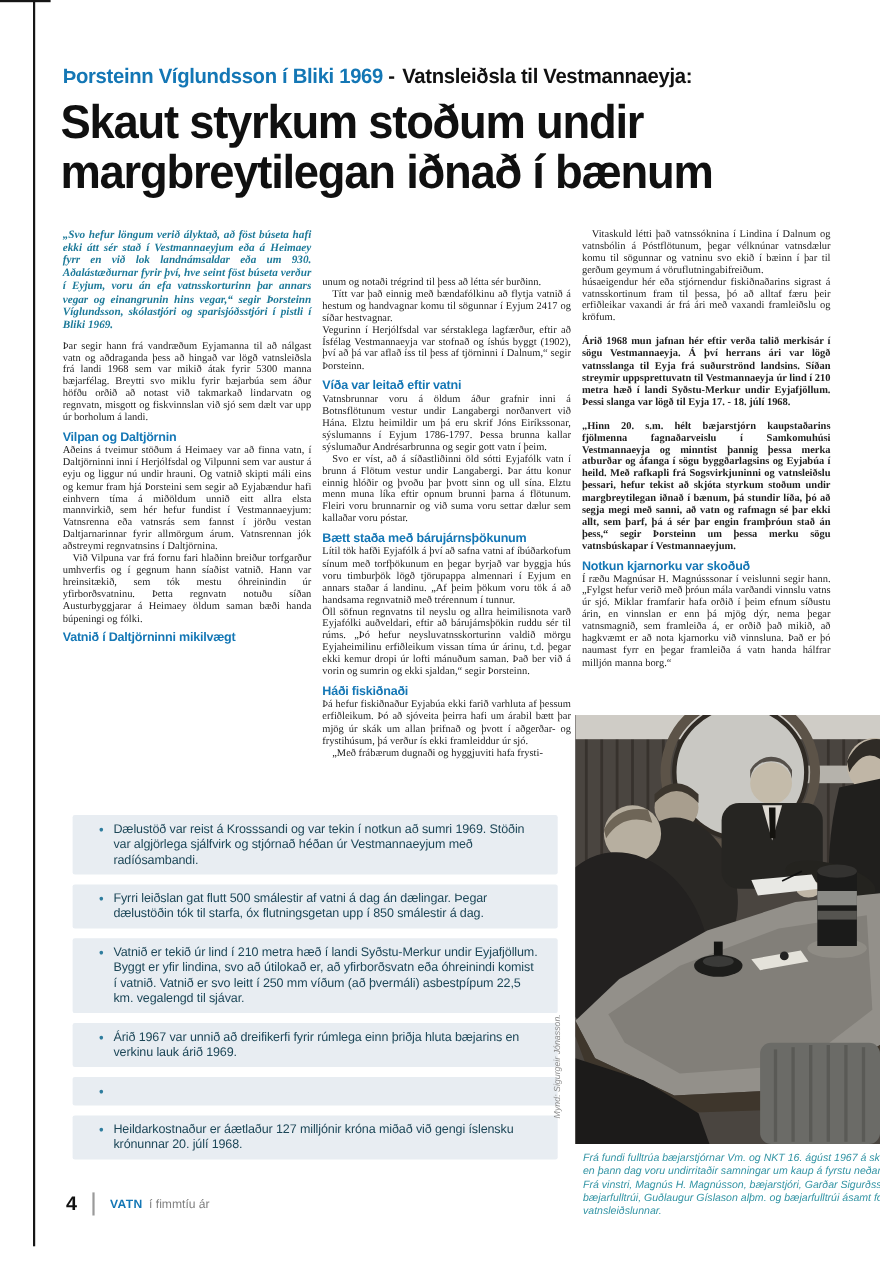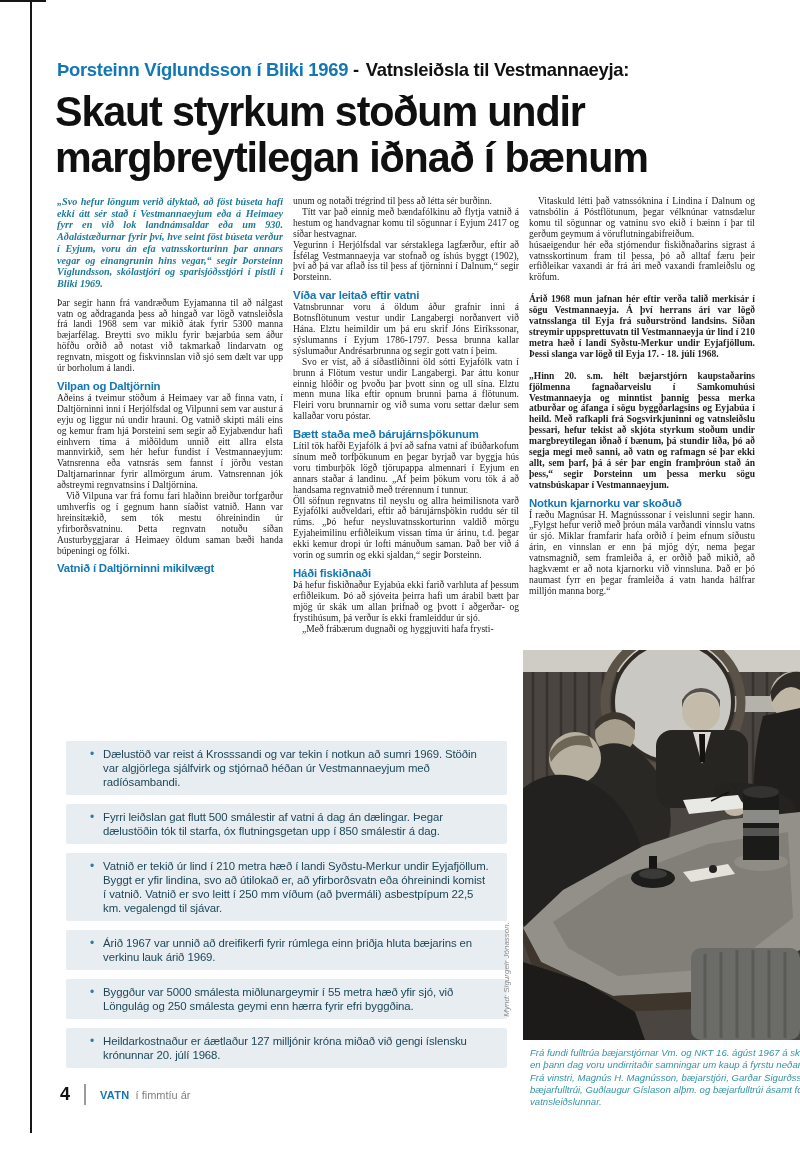--- a/index.html
+++ b/index.html
@@ -12,23 +12,23 @@
   
   .kicker{position:absolute;left:57px;top:59px;font-size:19px;font-weight:bold;
           letter-spacing:-0.3px;color:#111;white-space:nowrap;transform:scaleX(.97);transform-origin:left top;}
   .kicker .blue{color:#1477b5;}
   .kicker .sep{margin:0 7px 0 5px;}
   .headline{position:absolute;left:55px;top:88px;margin:0;font-size:43px;line-height:46px;
             font-weight:bold;color:#101010;letter-spacing:-1.2px;transform:scaleX(.96);
             transform-origin:left top;white-space:nowrap;}
 
   
-  .col{position:absolute;top:196px;width:226px;font-family:"Liberation Serif",serif;
+  .col{position:absolute;top:208px;width:226px;font-family:"Liberation Serif",serif;
        font-size:9.5px;line-height:10.9px;color:#222;text-align:justify;}
-  .col1{left:57px;} .col2{left:293px;} .col3{left:529px;}
+  .col1{left:57px;} .col2{left:293px;margin-top:44px;} .col3{left:529px;}
   .intro{font-size:10.2px;line-height:11.7px;font-weight:bold;font-style:italic;
          color:#1e7a99;margin:0 0 8px 0;}
   .body-p{margin:0;}
   .body-p.indent{text-indent:9px;}
   .body-p.space{margin-top:11px;font-weight:bold;}
   .subhead{margin:7px 0 1px 0;font-family:"Liberation Sans",sans-serif;font-size:11.4px;
            font-weight:bold;color:#1477b5;letter-spacing:-0.2px;}
 
   
   .infobox{position:absolute;left:66px;top:741px;width:441px;display:flex;
@@ -123,21 +123,20 @@
       <div class="ibox">
         <span class="dot">•</span>
         <span>Vatnið er tekið úr lind í 210 metra hæð í landi Syðstu-Merkur undir Eyjafjöllum. Byggt  er yfir lindina, svo að útilokað er, að yfirborðsvatn eða óhreinindi komist í vatnið.  Vatnið er svo leitt í 250 mm víðum (að þvermáli) asbestpípum 22,5 km. vegalengd til sjávar.</span>
       </div>
       <div class="ibox">
         <span class="dot">•</span>
         <span>Árið 1967 var unnið að dreifikerfi fyrir rúmlega einn þriðja hluta bæjarins en verkinu lauk árið 1969.</span>
       </div>
       <div class="ibox">
         <span class="dot">•</span>
-        <span>Byggður var  5000 smálesta miðlunargeymir í 55 metra hæð yfir sjó, við Löngulág og 250 smálesta geymi enn hærra fyrir efri byggðina.</span>
       </div>
       <div class="ibox">
         <span class="dot">•</span>
         <span>Heildarkostnaður er áætlaður 127 milljónir króna miðað við gengi íslensku krónunnar 20. júlí 1968.</span>
       </div>
     </div>
 
   <div class="photo">
     <svg width="277" height="390" viewBox="0 0 277 390" xmlns="http://www.w3.org/2000/svg">
       <g>

